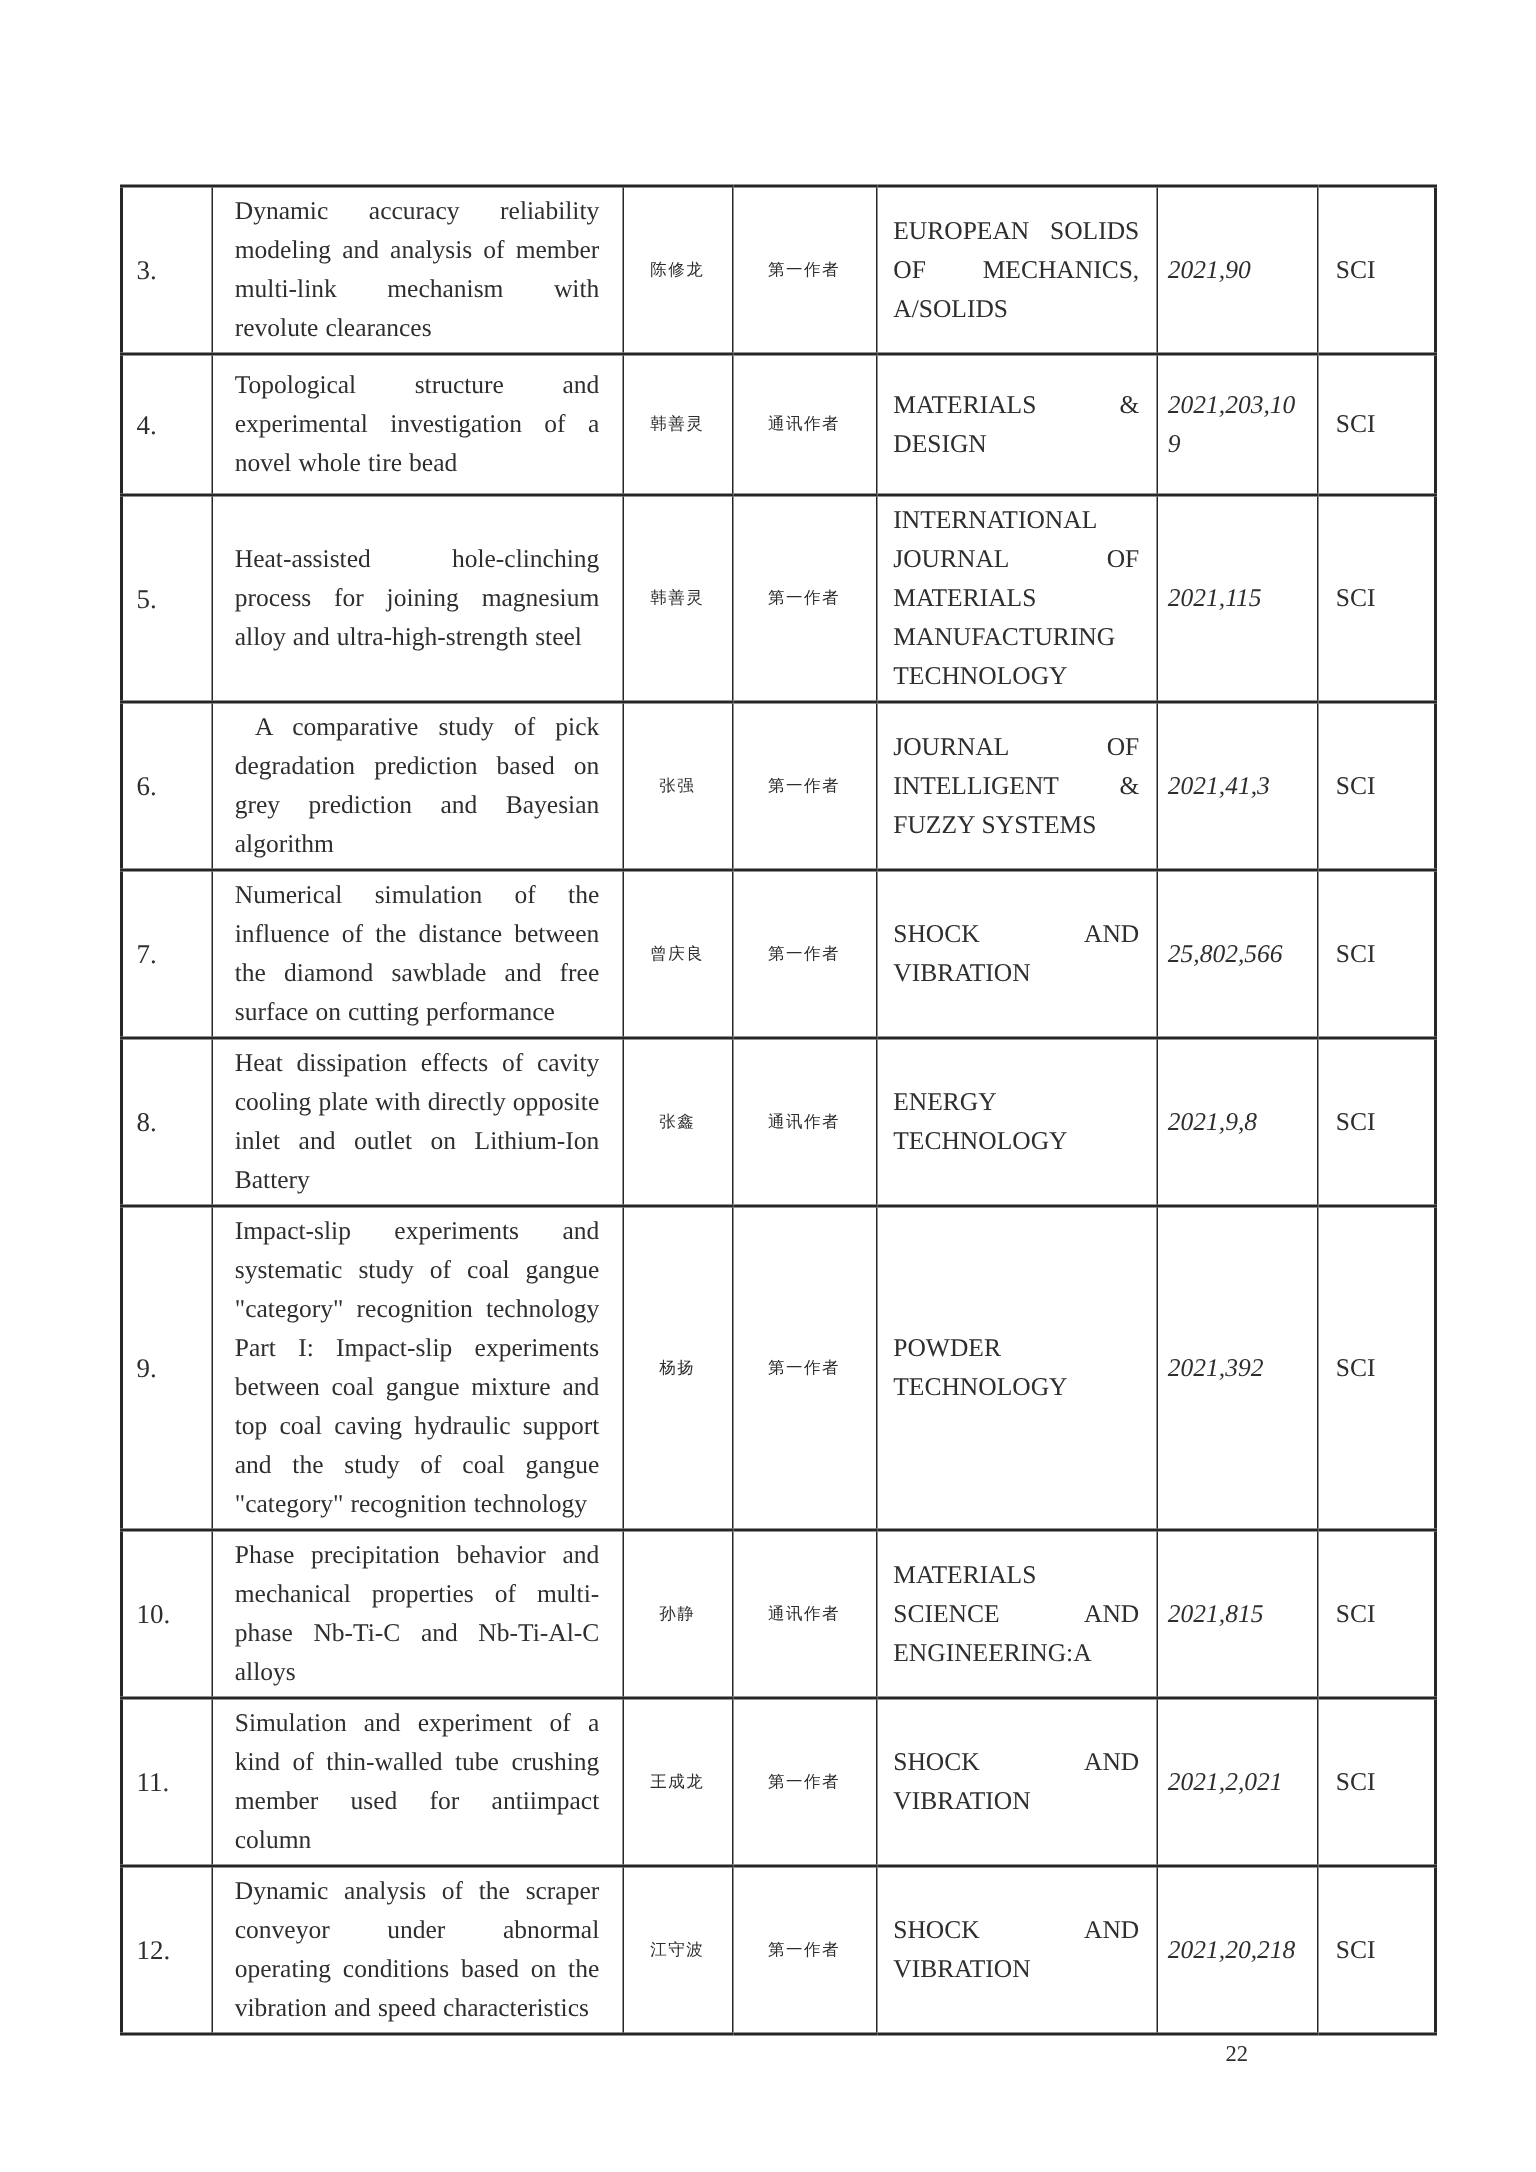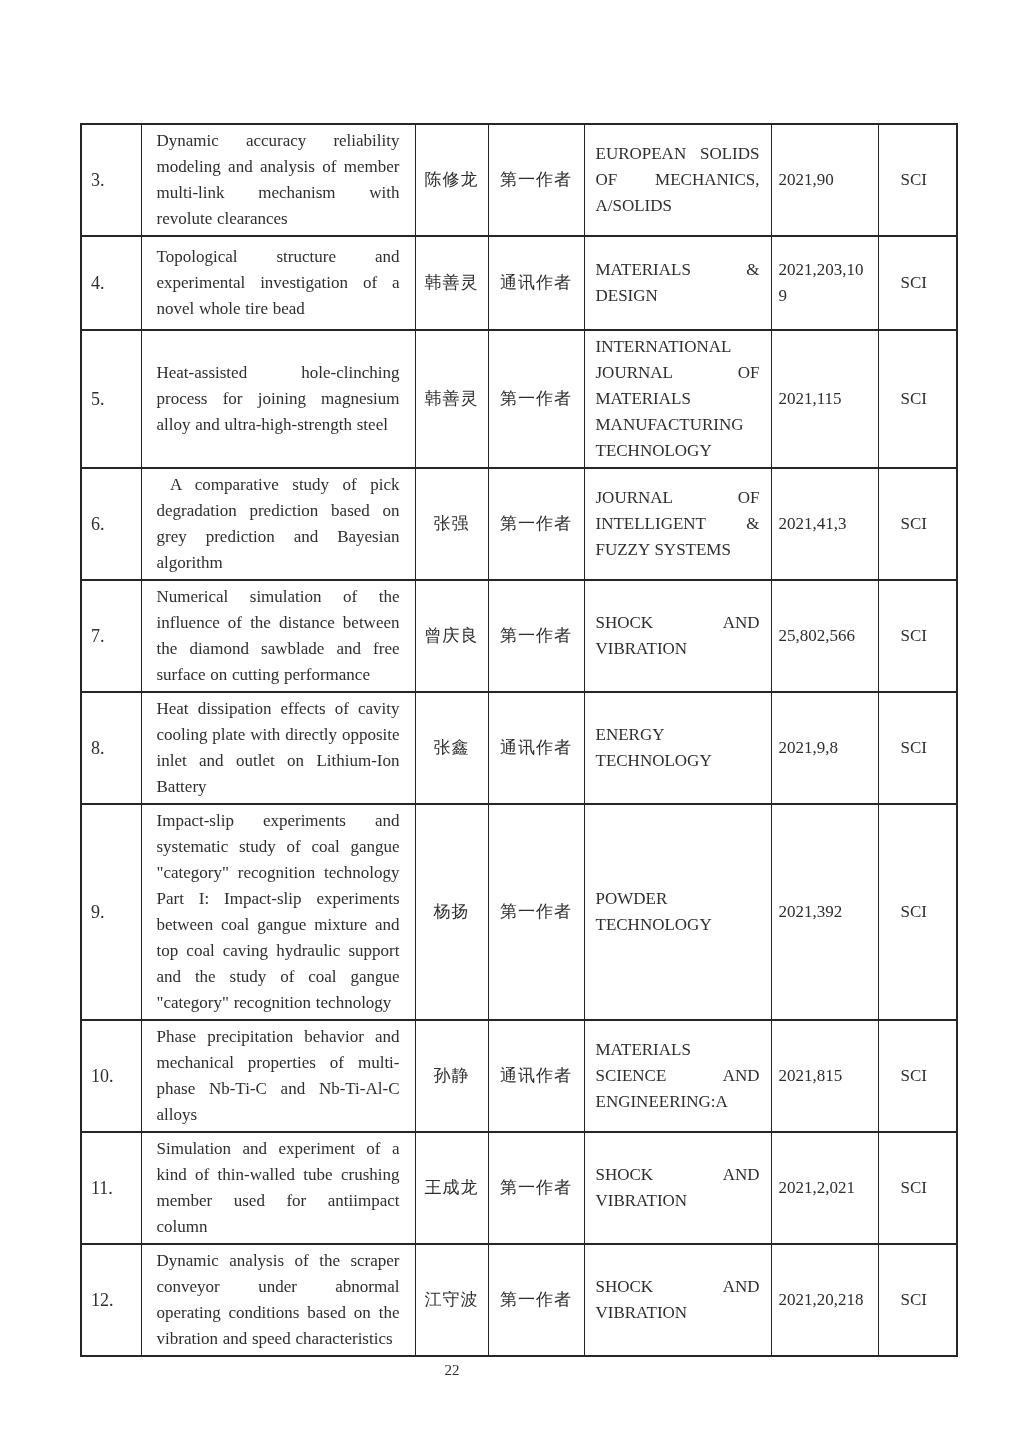--- a/index.html
+++ b/index.html
@@ -50,43 +50,43 @@
     font-size: 18px;
     padding-left: 9px;
     text-align: left;
   }
   td.c-title {
     text-align: justify;
     padding: 3px 15px;
   }
   td.c-author, td.c-role {
     text-align: center;
-    font-size: 17px;
+    font-size: 11px;
     padding: 3px 4px;
     letter-spacing: 1px;
     margin-left: 10px;
   }
   td.c-journal {
     text-align: justify;
     padding: 3px 11px;
   }
   td.c-year {
     word-break: break-all;
     padding: 20px 7px;
+    font-style: italic;
   }
   td.c-sci {
-    padding-left: 22px;
+    padding-left: 12px;
   }
   .page-number {
     width: 832px;
-    text-align: center;
+    text-align: right;
     margin-top: 5px;
     font-size: 15px;
     color: #2e2e2e;
-    margin-left: 36px;
   }
 </style>
 </head>
 <body>
 
 <div class="doc-page">
 
   <table class="pub-table">
     <colgroup>
       <col class="w-num">

